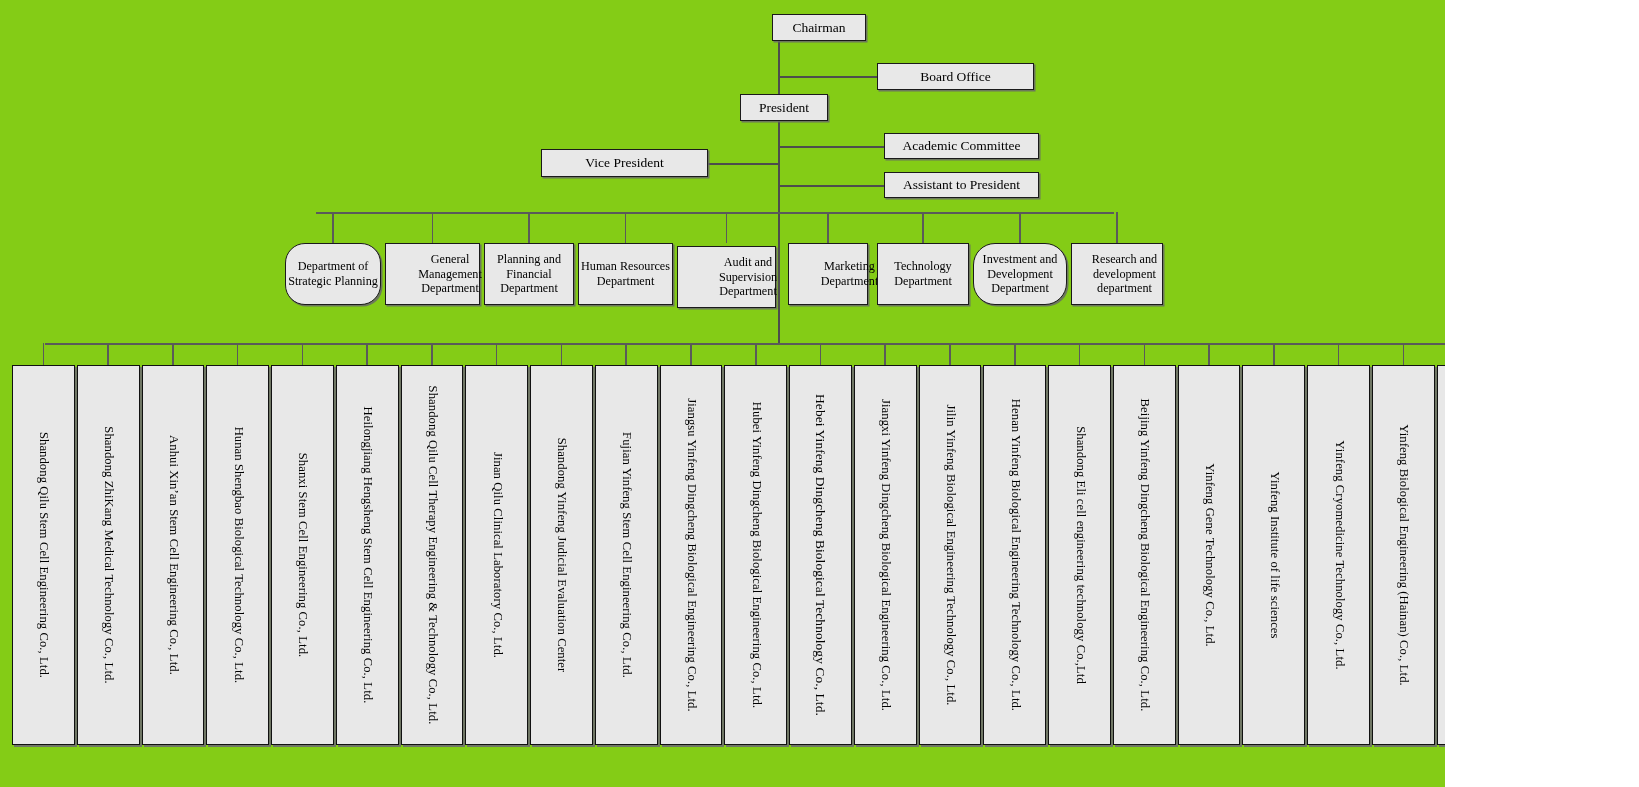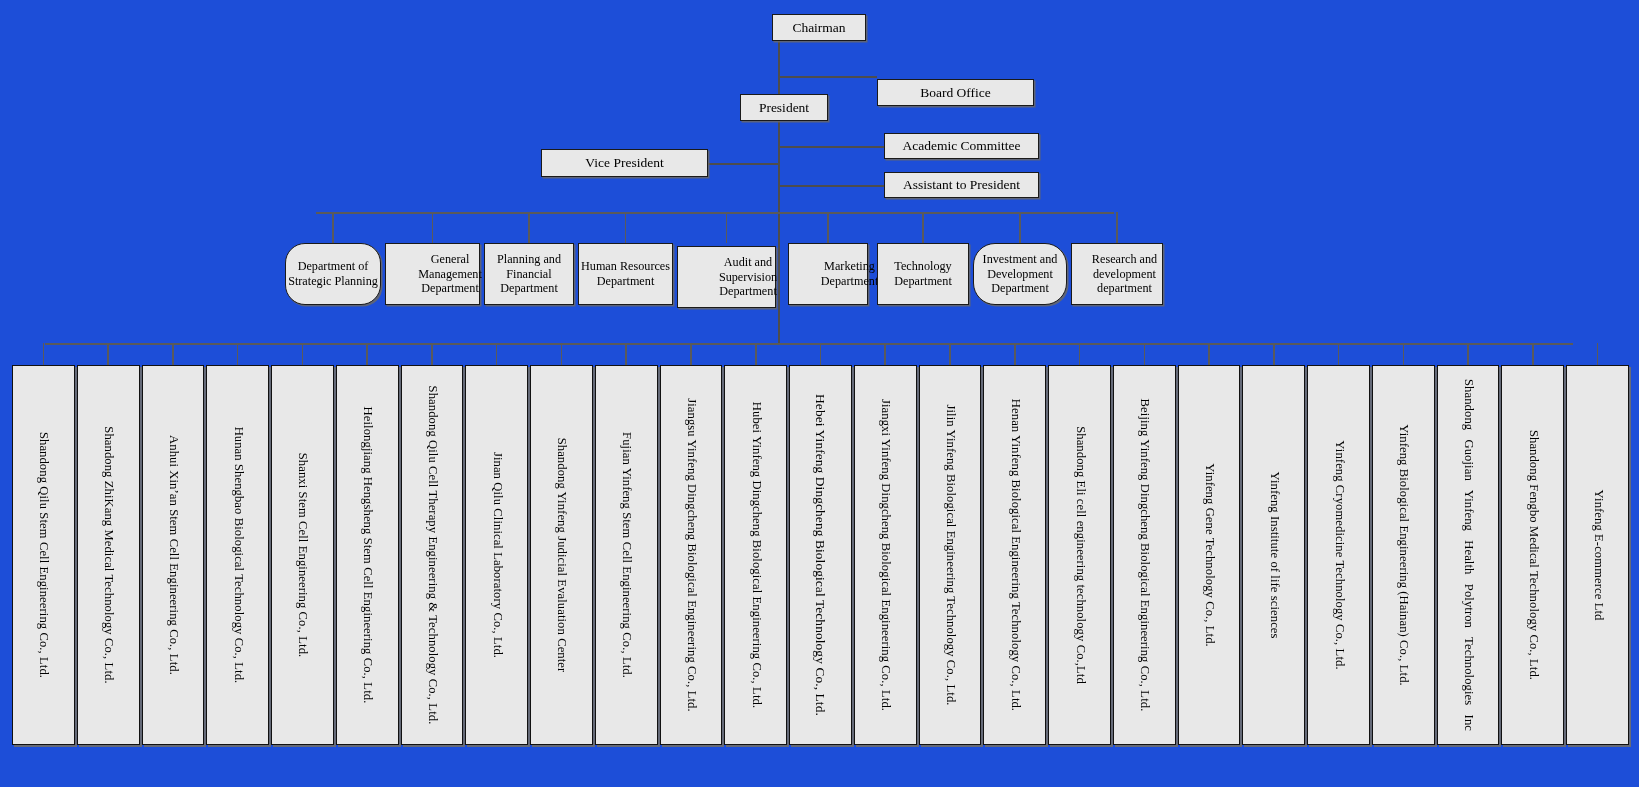--- a/index.html
+++ b/index.html
@@ -7,24 +7,24 @@
     margin: 0;
     padding: 0;
     background: #ffffff;
   }
   body {
     font-family: "Liberation Serif", "DejaVu Serif", serif;
     color: #000000;
   }
   #chart {
     position: relative;
-    width: 1639px;
+    width: 1445px;
     height: 787px;
     overflow: hidden;
-    background: #1d4ed8;
+    background: #84cc16;
   }
 
   
   .node {
     position: absolute;
     box-sizing: border-box;
     background: #e8e8e8;
     border: 1px solid #1a1a1a;
     box-shadow: 1.5px 1.5px 0 0 rgba(105,105,105,0.85);
     display: flex;
@@ -87,21 +87,21 @@
 </style>
 </head>
 <body>
 
 <div id="chart">
 
   <div class="node exec" style="left:772px; top:14px; width:94px; height:27px;">
     <span>Chairman</span>
   </div>
 
-  <div class="node exec" style="left:877px; top:79px; width:157px; height:27px;">
+  <div class="node exec" style="left:877px; top:63px; width:157px; height:27px;">
     <span>Board Office</span>
   </div>
 
   <div class="node exec" style="left:740px; top:94px; width:88px; height:27px;">
     <span>President</span>
   </div>
 
   <div class="node exec" style="left:884px; top:133px; width:155px; height:26px;">
     <span>Academic Committee</span>
   </div>

